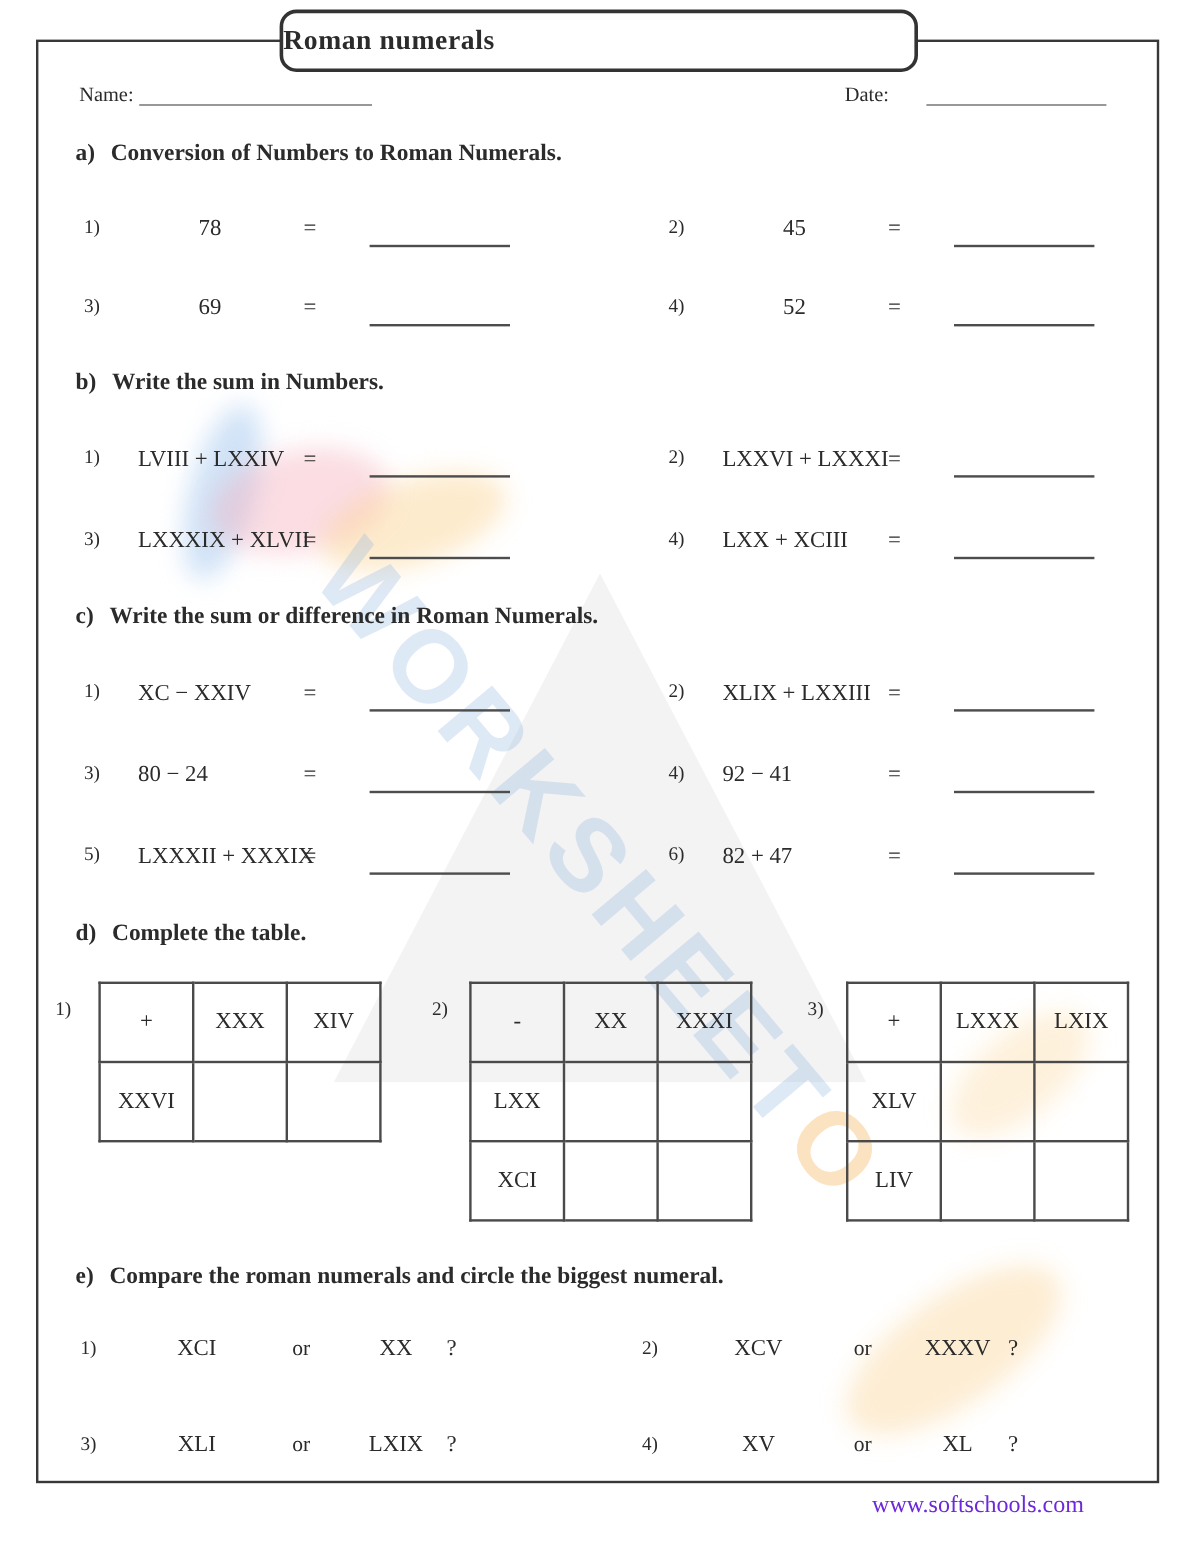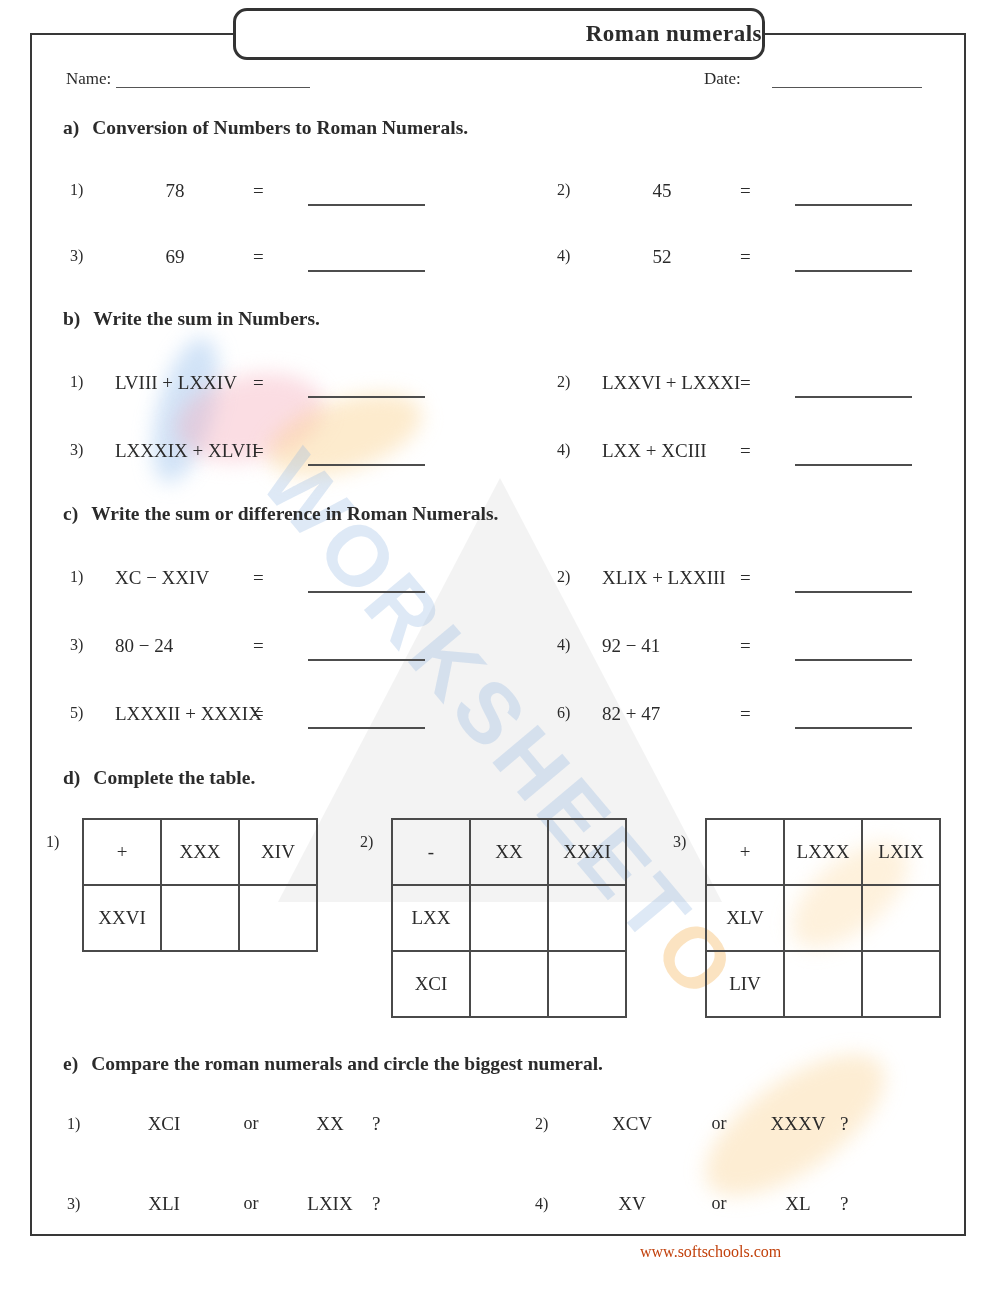--- a/index.html
+++ b/index.html
@@ -20,21 +20,21 @@
   .blob-pink{left:175px;top:375px;width:150px;height:85px;transform:rotate(-12deg);background:rgba(246,170,185,.40)}
   .blob-yellow{left:265px;top:400px;width:160px;height:70px;transform:rotate(-18deg);background:rgba(250,205,130,.40)}
   .blob-orange1{left:780px;top:860px;width:140px;height:70px;transform:rotate(-40deg);background:rgba(250,205,130,.28)}
   .blob-orange2{left:690px;top:1080px;width:210px;height:90px;transform:rotate(-35deg);background:rgba(250,195,110,.30)}
 
   
   .frame{position:absolute;left:30px;top:33px;width:936px;height:1203px;
          border:2.5px solid #383838;z-index:1}
   .titlebox{position:absolute;left:233px;top:8px;width:532px;height:52px;background:#fff;
             border:3px solid #333;border-radius:14px;z-index:3;
-            display:flex;align-items:center;justify-content:flex-end;
+            display:flex;align-items:center;justify-content:flex-start;
             font-weight:bold;font-size:23px;letter-spacing:.5px}
 
   .content{position:absolute;inset:0;z-index:2}
 
   
   .ndlabel{position:absolute;top:69px;font-weight:normal;font-size:17px}
   .ndline{position:absolute;top:70px;height:18px;border-bottom:1.5px solid #555}
 
   
   .heading{position:absolute;display:flex;gap:13px;font-weight:bold;font-size:19.5px}
@@ -54,21 +54,21 @@
              vertical-align:middle;font-size:19px}
 
   
   .citem{position:absolute;width:350px;height:26px;font-size:19px}
   .cnum{position:absolute;left:0;top:2px;font-size:16px}
   .cleft{position:absolute;left:47px;width:100px;text-align:center}
   .cor{position:absolute;left:154px;width:60px;text-align:center;font-size:18px}
   .cright{position:absolute;left:213px;width:100px;text-align:center}
   .cq{position:absolute;left:305px}
 
-  .footer{position:absolute;left:640px;top:1243px;width:350px;font-size:16px;color:#c2410c}
+  .footer{position:absolute;left:640px;top:1243px;width:350px;text-align:center;font-size:20px;color:#6d28d9}
 </style>
 </head>
 <body>
 
 <div class="page">
 
   <div class="wm">
     <div class="blob blob-blue"></div>
     <div class="blob blob-pink"></div>
     <div class="blob blob-yellow"></div>

